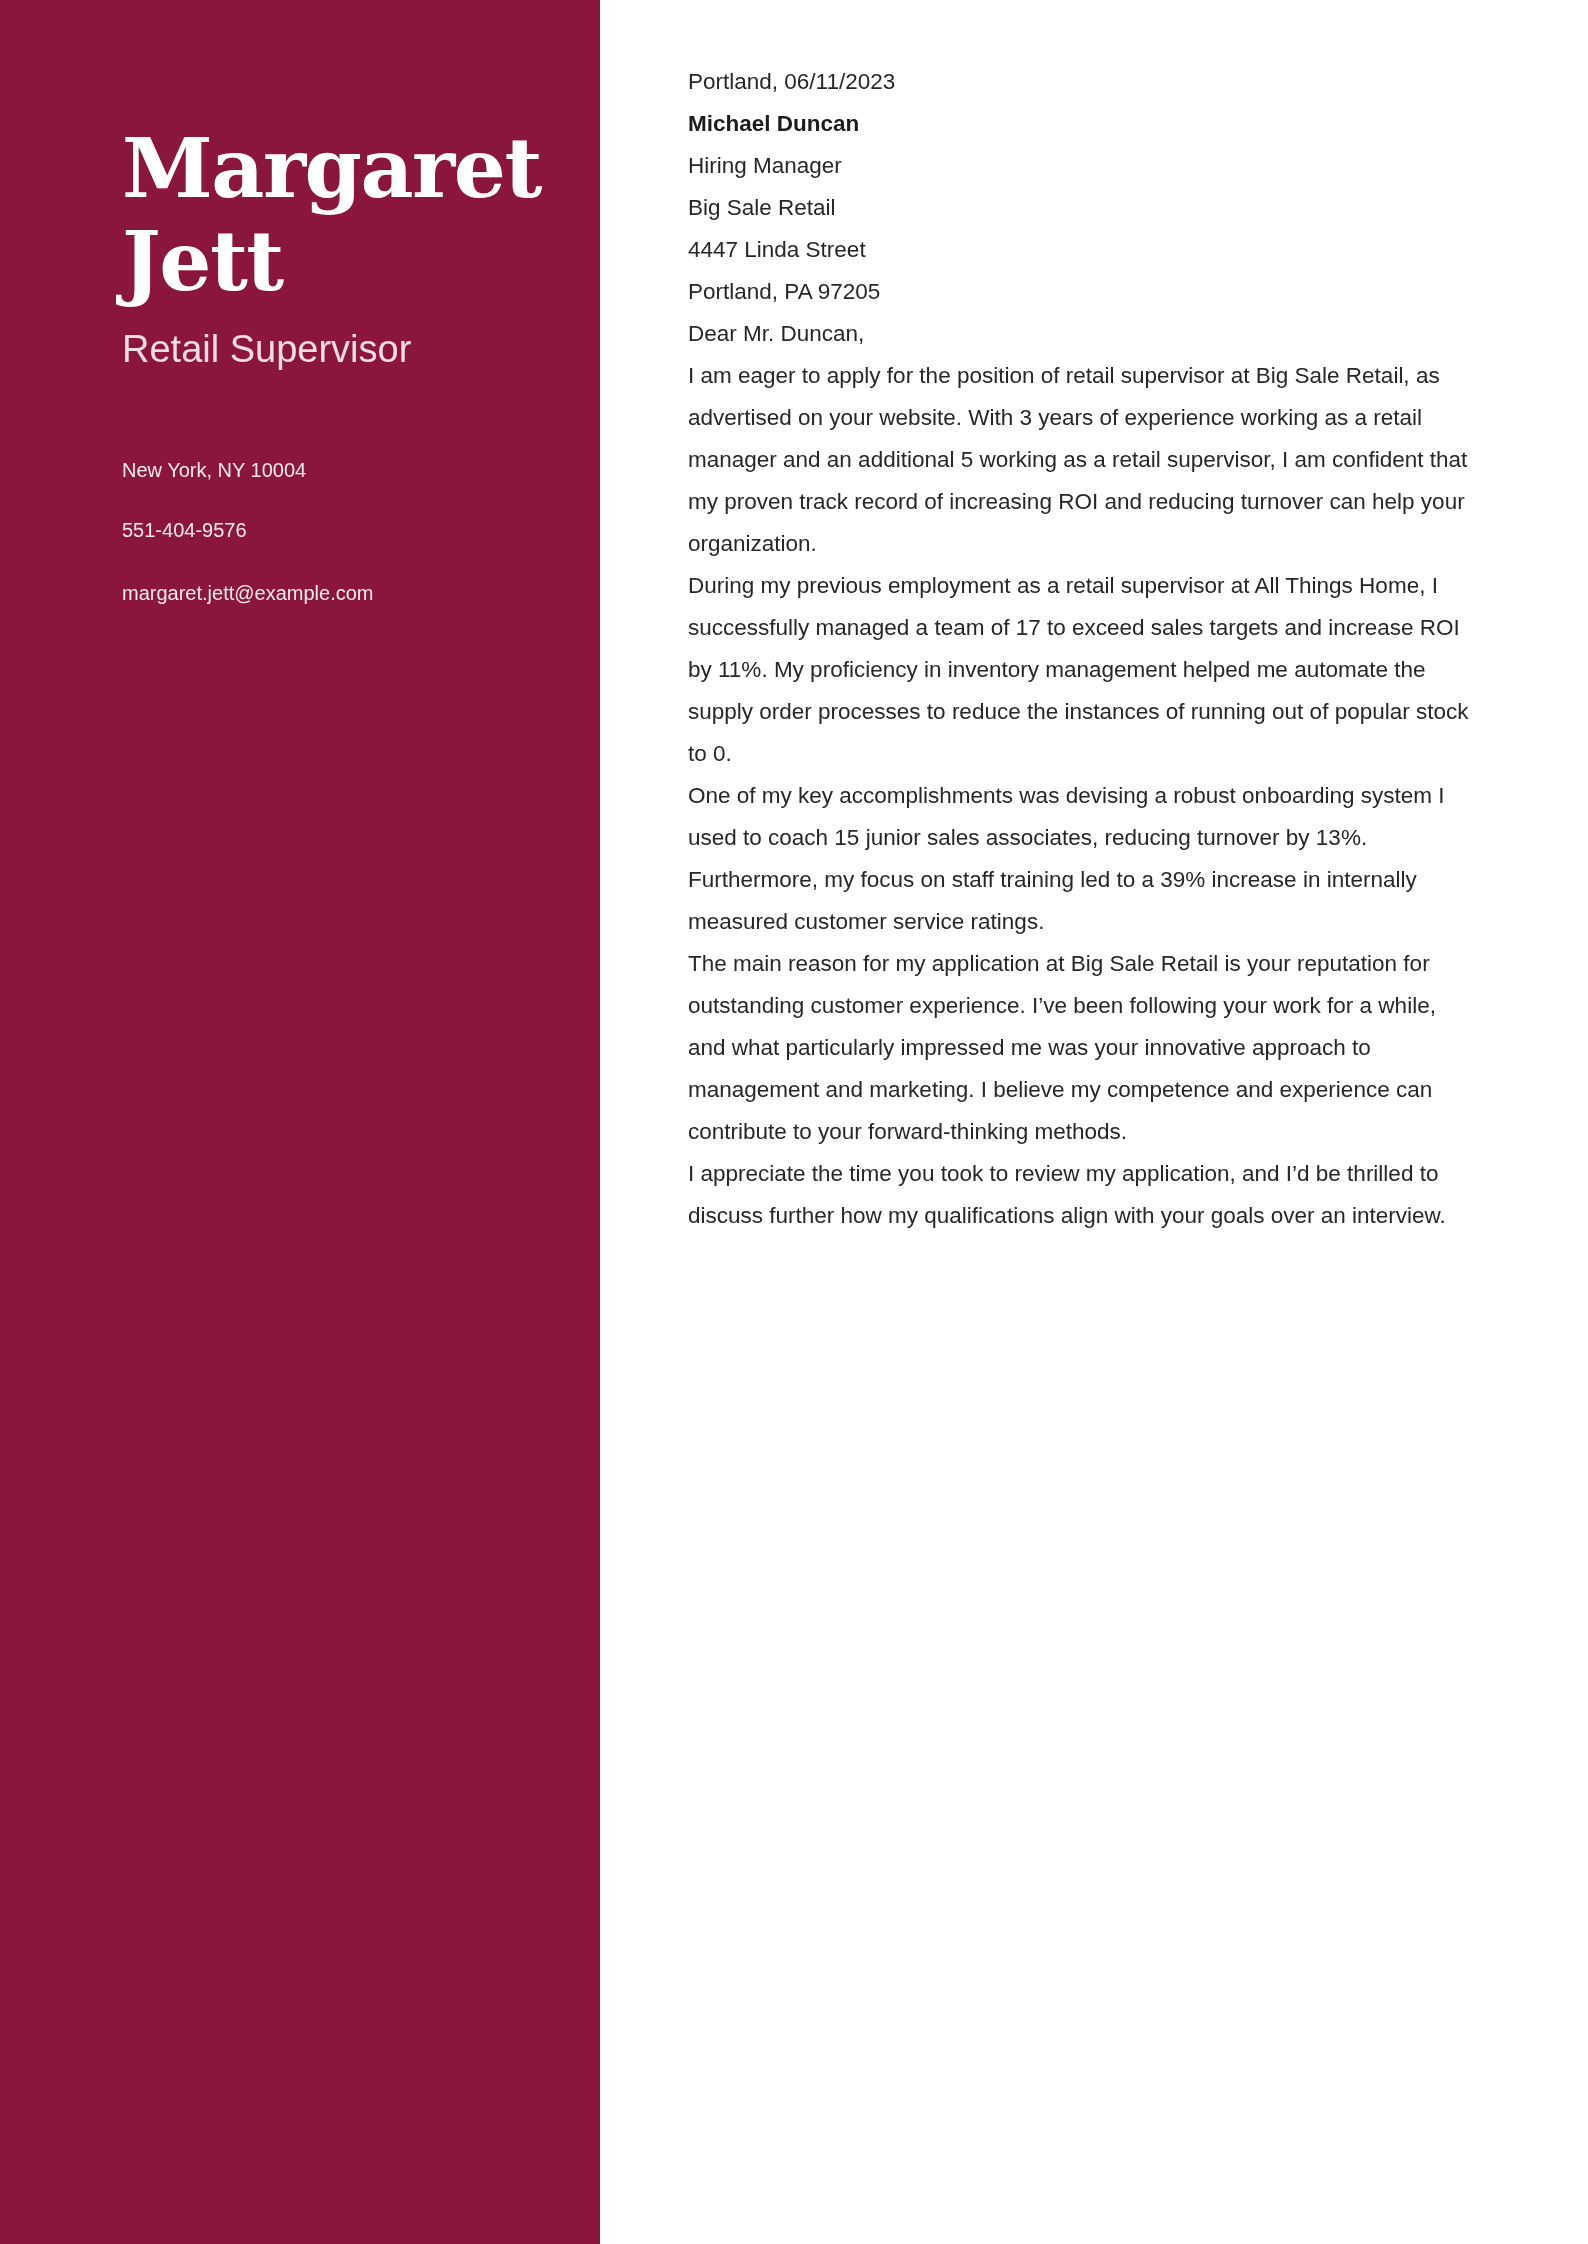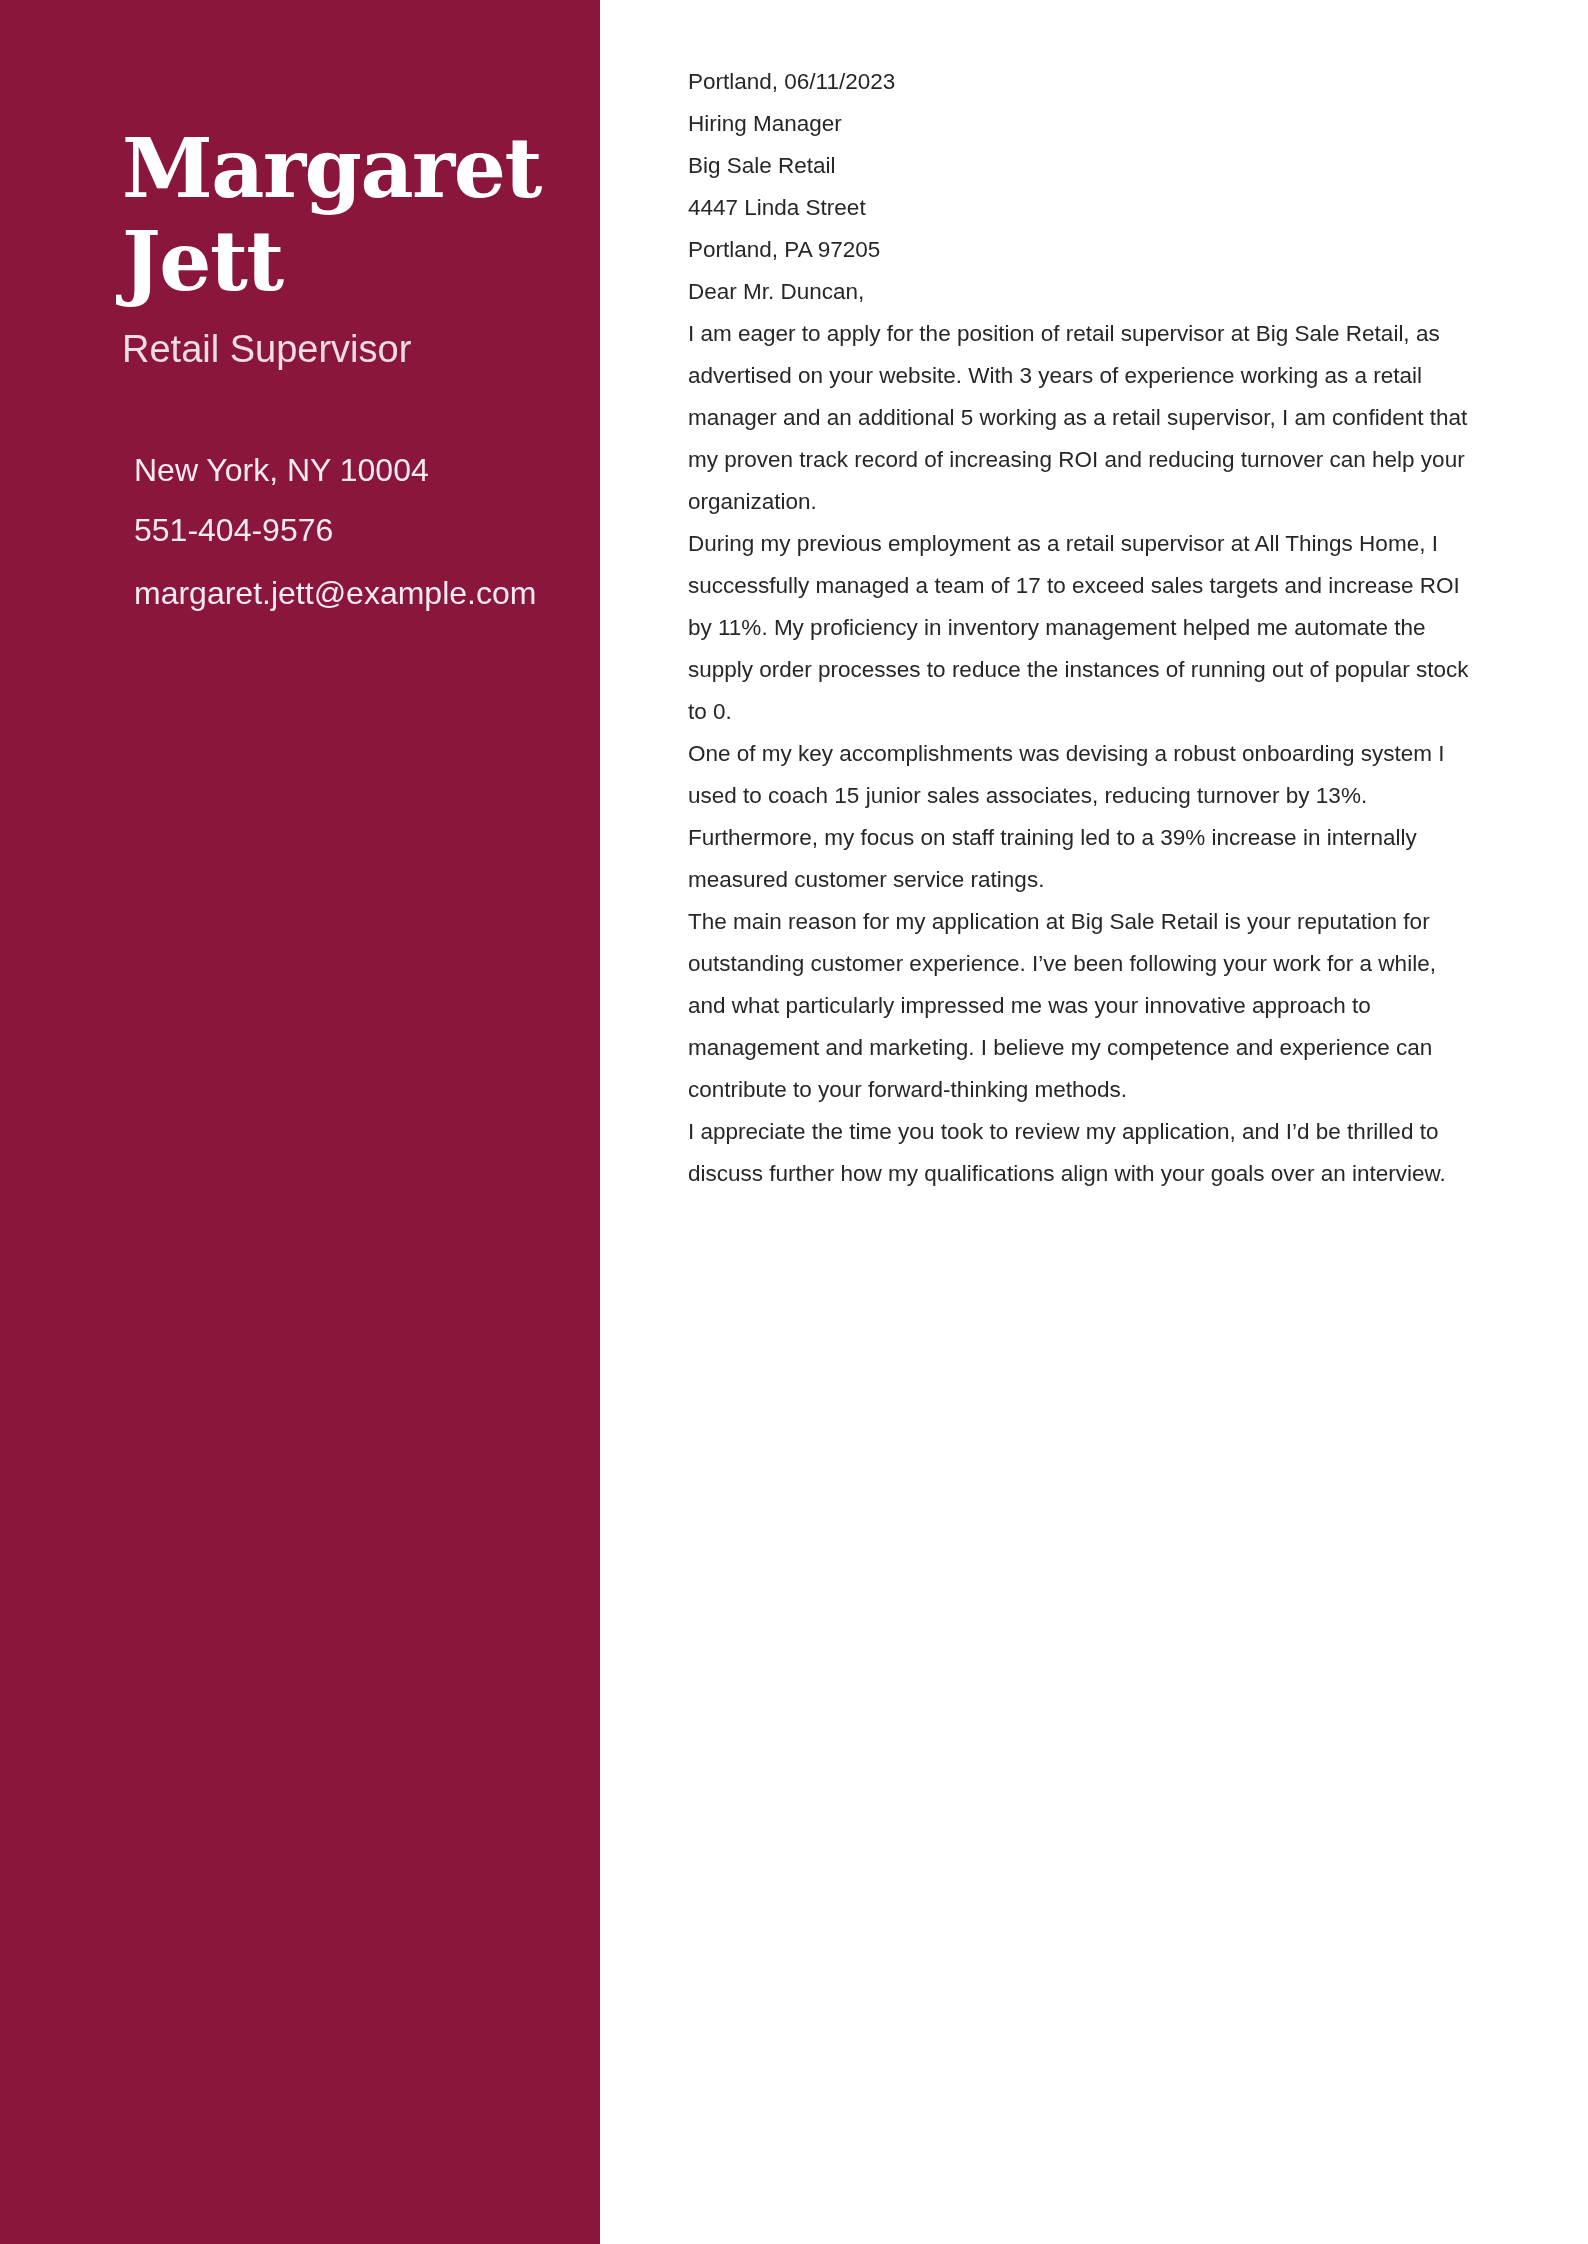--- a/index.html
+++ b/index.html
@@ -39,25 +39,25 @@
   .name span { display: block; }
   .job-title {
     margin: 18px 0 0 0;
     font-size: 38px;
     line-height: 46px;
     font-weight: 400;
     color: var(--sidebar-muted, #F2DCE5);
   }
   .contact-block { margin-top: 76px; }
   .contact-line {
-    font-size: 32px;
+    font-size: 20px;
     line-height: 44px;
     font-weight: 400;
     color: var(--sidebar-contact, #F7EAF0);
-    margin: 12px;
+    margin: 0;
   }
   .contact-location { margin-bottom: 16px; }
   .contact-phone { margin-bottom: 19px; }
 
   
   .letter {
     flex: 1 1 auto;
     padding: 61px 112px 0 88px;
     color: var(--body-text, #272727);
     font-size: 22.5px;
@@ -85,20 +85,21 @@
   <div class="contact-block">
     <p class="contact-line contact-location">New York, NY 10004</p>
     <p class="contact-line contact-phone">551-404-9576</p>
     <p class="contact-line">margaret.jett@example.com</p>
   </div>
 </aside>
 
 <main class="letter">
   <p class="date-line">Portland, 06/11/2023</p>
 
+  <p class="recipient-line recipient-name">Michael Duncan</p>
   <p class="recipient-line">Hiring Manager</p>
   <p class="recipient-line">Big Sale Retail</p>
   <p class="recipient-line">4447 Linda Street</p>
   <p class="recipient-line recipient-city">Portland, PA 97205</p>
 
   <p class="salutation">Dear Mr. Duncan,</p>
 
   <p class="para">I am eager to apply for the position of retail supervisor at Big Sale Retail, as advertised on your website. With 3 years of experience working as a retail manager and an additional 5 working as a retail supervisor, I am confident that my proven track record of increasing ROI and reducing turnover can help your organization.</p>
   <p class="para">During my previous employment as a retail supervisor at All Things Home, I successfully managed a team of 17 to exceed sales targets and increase ROI by 11%. My proficiency in inventory management helped me automate the supply order processes to reduce the instances of running out of popular stock to 0.</p>
   <p class="para">One of my key accomplishments was devising a robust onboarding system I used to coach 15 junior sales associates, reducing turnover by 13%. Furthermore, my focus on staff training led to a 39% increase in internally measured customer service ratings.</p>

